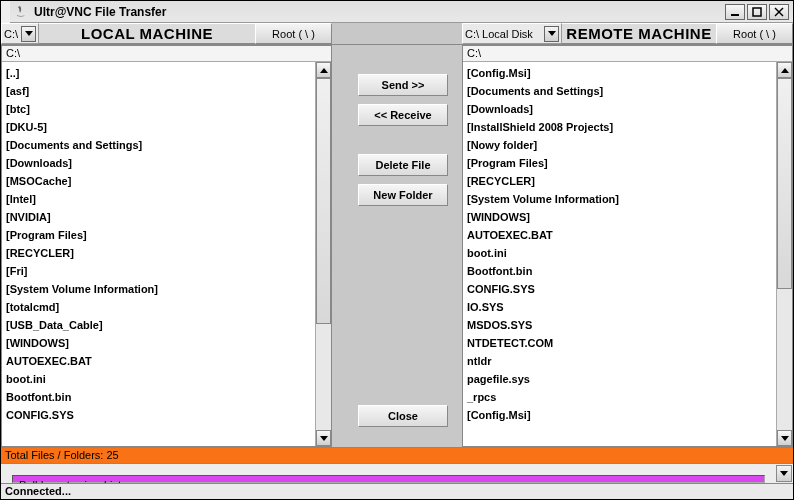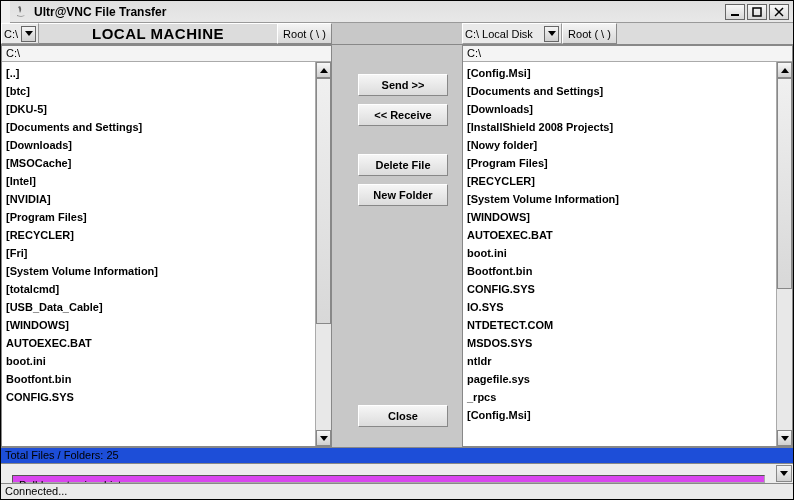--- a/index.html
+++ b/index.html
@@ -15,43 +15,43 @@
   .win-btn svg { display:block; }
 
   .toolbar { height:22px; display:flex; align-items:stretch; border-bottom:1px solid #888; background:#dcdcdc; }
   .toolbar .side { flex:1; display:flex; align-items:stretch; }
   .toolbar .middle-gap { width:130px; background:#c8c8c8; }
   .drive-combo { width:38px; display:flex; align-items:center; padding:0 2px; background:#eaeaea; border:1px solid #999; border-top:1px solid #fff; border-left:1px solid #fff; }
   .drive-combo.remote { width:100px; }
   .drive-label { flex:1; font-size:11px; white-space:nowrap; overflow:hidden; }
   .drive-arrow { width:15px; height:16px; border:1px solid #666; background:linear-gradient(#f4f4f4,#d0d0d0); display:flex; align-items:center; justify-content:center; }
   .machine-label { flex:1; display:flex; align-items:center; justify-content:center; font-weight:bold; font-size:15px; background:#dcdcdc; border-top:1px solid #fff; border-bottom:1px solid #888; letter-spacing:0.5px; }
-  .root-btn { width:55px; border:1px solid #888; border-top:1px solid #fff; border-left:1px solid #fff; background:linear-gradient(#f4f4f4,#d8d8d8); display:flex; align-items:center; justify-content:center; font-size:11px; }
+  .root-btn { width:77px; border:1px solid #888; border-top:1px solid #fff; border-left:1px solid #fff; background:linear-gradient(#f4f4f4,#d8d8d8); display:flex; align-items:center; justify-content:center; font-size:11px; }
 
   .body-area { flex:1; display:flex; overflow:hidden; }
   .pane { flex:1; display:flex; flex-direction:column; background:#fff; border:1px solid #888; min-width:0; }
   .path-bar { height:16px; border-bottom:1px solid #aaa; background:#f4f4f4; padding:1px 4px; font-size:11px; }
   .listwrap { flex:1; display:flex; overflow:hidden; }
   .filelist { flex:1; overflow:hidden; background:#fff; padding:2px 4px; }
   .filelist .item { font-weight:bold; font-size:11px; line-height:18px; white-space:nowrap; text-align:left; }
   .scrollbar { width:16px; background:#e4e4e4; border-left:1px solid #aaa; display:flex; flex-direction:column; }
   .sb-btn { height:16px; border:1px solid #888; background:linear-gradient(#f8f8f8,#d0d0d0); display:flex; align-items:center; justify-content:center; }
   .sb-track { flex:1; background:#e8e8e8; position:relative; }
   .sb-thumb { position:absolute; left:0; right:0; border:1px solid #888; background:linear-gradient(#f0f0f0,#d8d8d8); }
 
   .middle { width:130px; background:#c8c8c8; display:flex; flex-direction:column; align-items:center; padding-top:25px;padding-left:12px; }
   .mbtn { width:90px; height:22px; margin:4px 0; border:1px solid #888; border-top:1px solid #fff; border-left:1px solid #fff; background:linear-gradient(#f6f6f6,#dcdcdc); display:flex; align-items:center; justify-content:center; font-weight:bold; font-size:11px; }
   .mgap { height:20px; }
   .mgap-big { flex:1; }
 
-  .status { height:16px; border-top:1px solid #888; background:#1d4ed8; padding:1px 4px; font-size:11px; }
+  .status { height:16px; border-top:1px solid #888; background:#f97316; padding:1px 4px; font-size:11px; }
   .history-bar { height:20px; border-top:1px solid #888; background:#ededed; display:flex; align-items:stretch; }
   .history-bar .history-label { flex:1; padding:3px 6px; border:1px inset #aaa; margin:11px; background:#d946ef; }
   .history-bar .dd { width:16px; border:1px solid #888; background:linear-gradient(#f4f4f4,#d0d0d0); margin:1px 1px 1px 0; display:flex; align-items:center; justify-content:center; }
-  .conn-bar { height:16px; border-top:1px solid #888; background:#eaeaea; padding:1px 4px; font-size:11px; }
+  .conn-bar { height:16px; border-top:1px solid #888; background:#eaeaea; padding:1px 4px; font-size:11px;font-weight:bold; }
 
   .tri-down { width:0;height:0;border-left:4px solid transparent;border-right:4px solid transparent;border-top:5px solid #000; }
   .tri-up { width:0;height:0;border-left:4px solid transparent;border-right:4px solid transparent;border-bottom:5px solid #000; }
 </style>
 </head>
 <body>
 
 <div class="window">
 
   <div class="titlebar">
@@ -94,31 +94,33 @@
       <div class="root-btn">Root ( \ )</div>
     </div>
     <div class="middle-gap"></div>
     <div class="side">
       <div class="drive-combo remote">
         <span class="drive-label">C:\ Local Disk</span>
         <span class="drive-arrow">
             <span class="tri-down"></span>
           </span>
       </div>
+      <div class="machine-label">REMOTE MACHINE</div>
       <div class="root-btn">Root ( \ )</div>
     </div>
   </div>
 
   <div class="body-area">
 
     <div class="pane">
       <div class="path-bar">C:\</div>
       <div class="listwrap">
         <div class="filelist" id="local-list">
             <div class="item">[..]</div>
+            <div class="item">[asf]</div>
             <div class="item">[btc]</div>
             <div class="item">[DKU-5]</div>
             <div class="item">[Documents and Settings]</div>
             <div class="item">[Downloads]</div>
             <div class="item">[MSOCache]</div>
             <div class="item">[Intel]</div>
             <div class="item">[NVIDIA]</div>
             <div class="item">[Program Files]</div>
             <div class="item">[RECYCLER]</div>
             <div class="item">[Fri]</div>
@@ -166,22 +168,22 @@
             <div class="item">[Nowy folder]</div>
             <div class="item">[Program Files]</div>
             <div class="item">[RECYCLER]</div>
             <div class="item">[System Volume Information]</div>
             <div class="item">[WINDOWS]</div>
             <div class="item">AUTOEXEC.BAT</div>
             <div class="item">boot.ini</div>
             <div class="item">Bootfont.bin</div>
             <div class="item">CONFIG.SYS</div>
             <div class="item">IO.SYS</div>
+            <div class="item">MSDOS.SYS</div>
             <div class="item">NTDETECT.COM</div>
-            <div class="item">MSDOS.SYS</div>
             <div class="item">ntldr</div>
             <div class="item">pagefile.sys</div>
             <div class="item">_rpcs</div>
             <div class="item">[Config.Msi]</div>
           </div>
         <div class="scrollbar">
           <div class="sb-btn">
               <span class="tri-up"></span>
             </div>
           <div class="sb-track">

